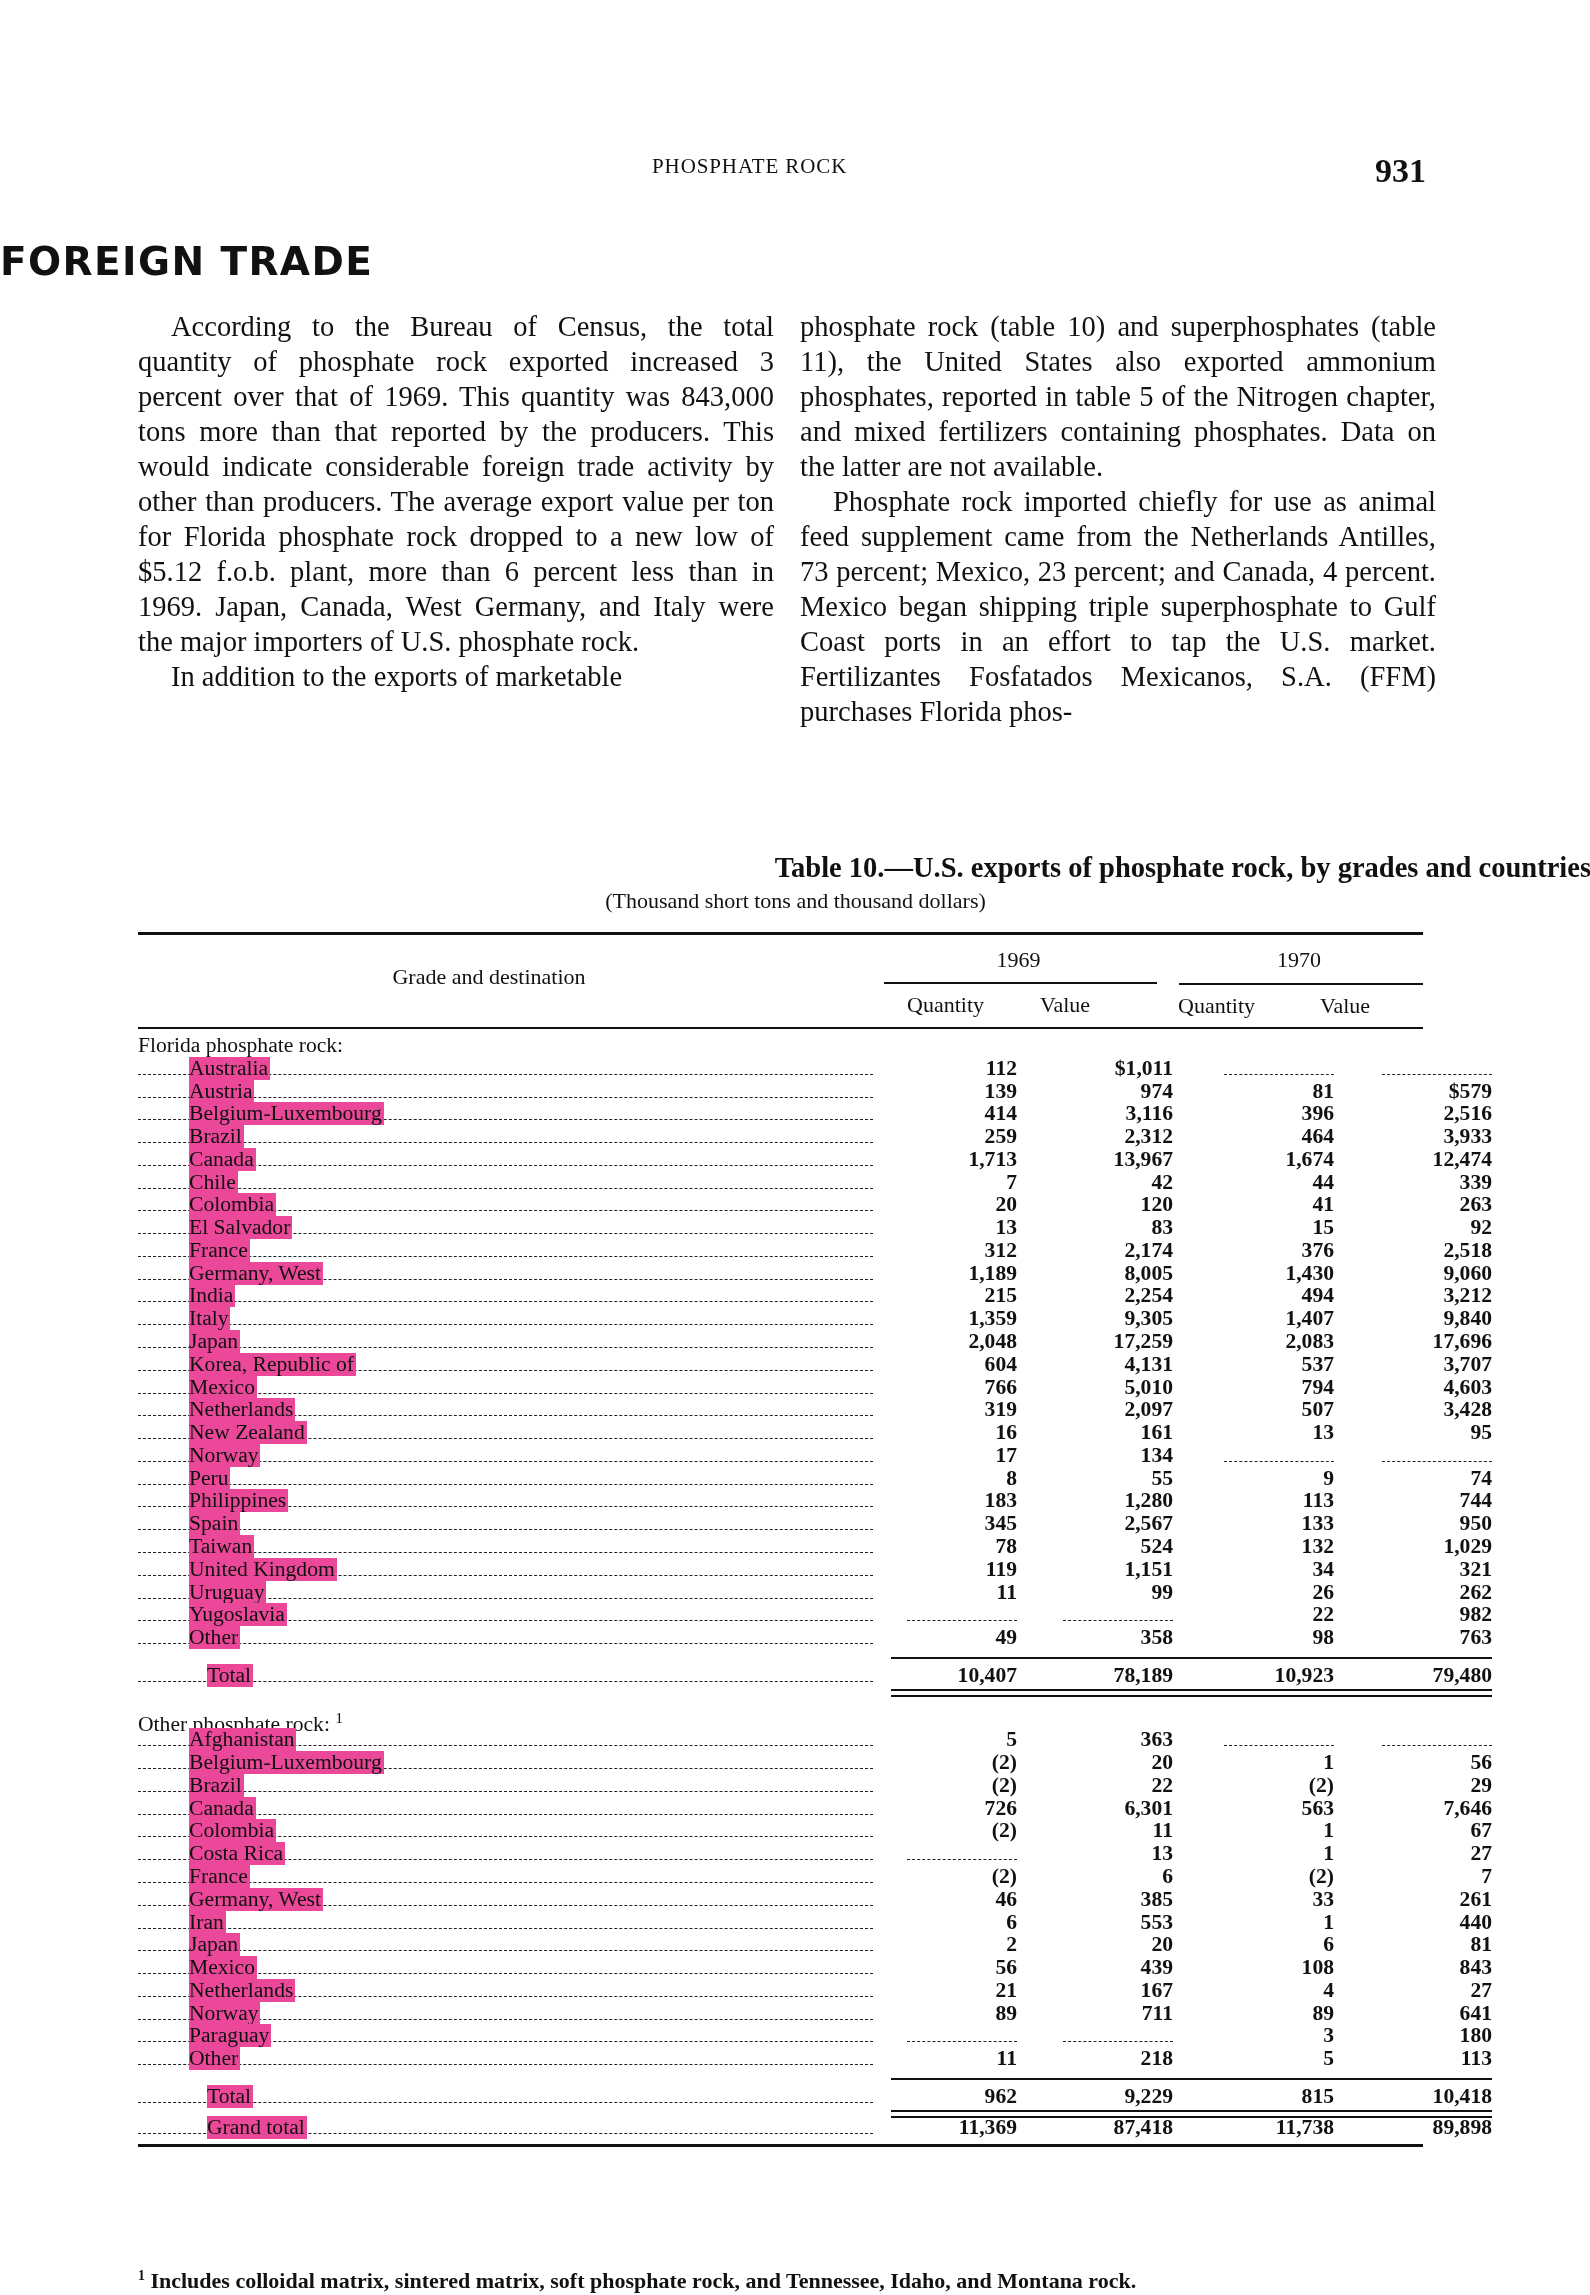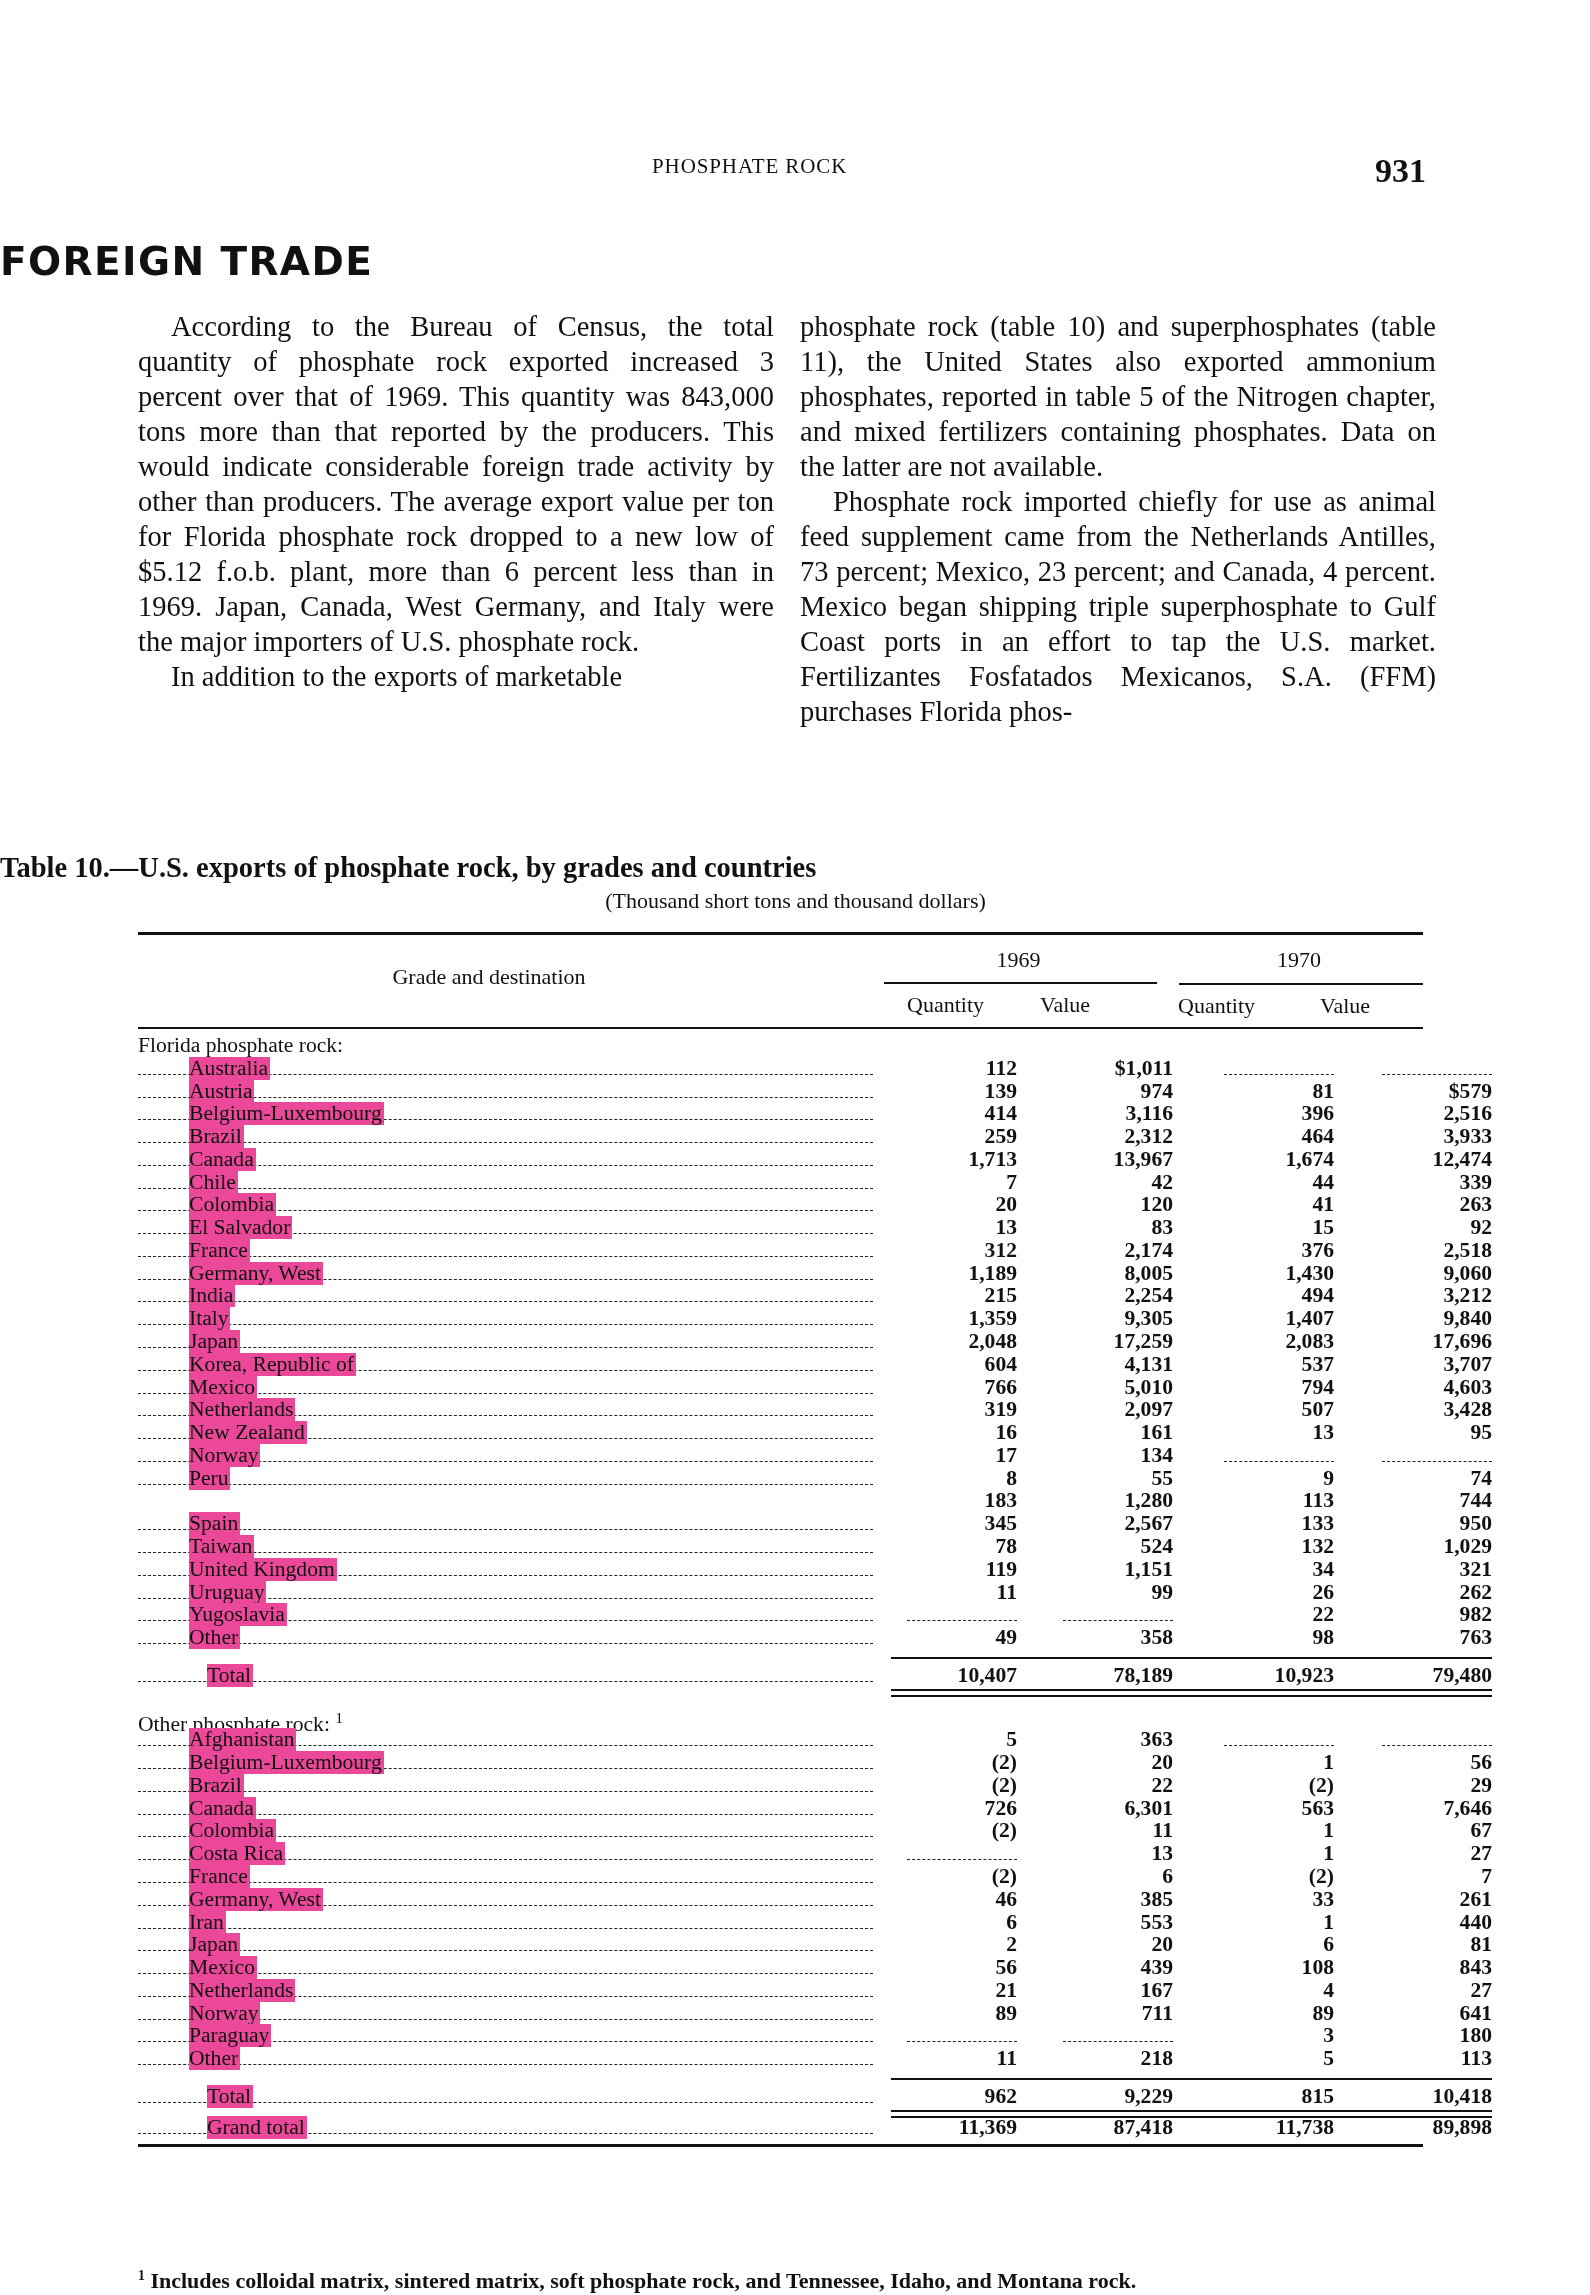--- a/index.html
+++ b/index.html
@@ -21,21 +21,21 @@
   .col {
     position: absolute; top: 309px; width: 636px; font-size: 28.5px; line-height: 35px;
     text-align: justify;
   }
   .col p { margin: 0; text-indent: 33px; }
   .col p.cont { text-indent: 0; }
   .col-left { left: 138px; }
   .col-right { left: 800px; }
 
   .table-title {
-    position: absolute; top: 852px; left: 0; width: 1591px; text-align: left;
+    position: absolute; top: 852px; left: 0; width: 1591px; text-align: right;
     font-size: 28.5px; font-weight: bold;
   }
   .table-subtitle {
     position: absolute; top: 888px; left: 0; width: 1591px; text-align: center;
     font-size: 22px;
   }
   .rule { position: absolute; background: #111; }
   .thead-cell { position: absolute; font-size: 22px; text-align: center; }
 
   .tbl { position: absolute; left: 138px; width: 1276px; font-size: 21.6px; line-height: 23px; }
@@ -220,20 +220,21 @@
       <div class="cell v70"><span class="dash"></span></div>
     </div>
     <div class="row indent1" style="position: absolute; left: 0px; width: 100%; top: 433px;">
       <div class="label leader"><span class="txt">Peru</span></div>
       <div class="cell q69"><span>8</span></div>
       <div class="cell v69"><span>55</span></div>
       <div class="cell q70"><span>9</span></div>
       <div class="cell v70"><span>74</span></div>
     </div>
     <div class="row indent1" style="position: absolute; left: 0px; width: 100%; top: 455px;">
+      <div class="label leader"><span class="txt">Philippines</span></div>
       <div class="cell q69"><span>183</span></div>
       <div class="cell v69"><span>1,280</span></div>
       <div class="cell q70"><span>113</span></div>
       <div class="cell v70"><span>744</span></div>
     </div>
     <div class="row indent1" style="position: absolute; left: 0px; width: 100%; top: 478px;">
       <div class="label leader"><span class="txt">Spain</span></div>
       <div class="cell q69"><span>345</span></div>
       <div class="cell v69"><span>2,567</span></div>
       <div class="cell q70"><span>133</span></div>

